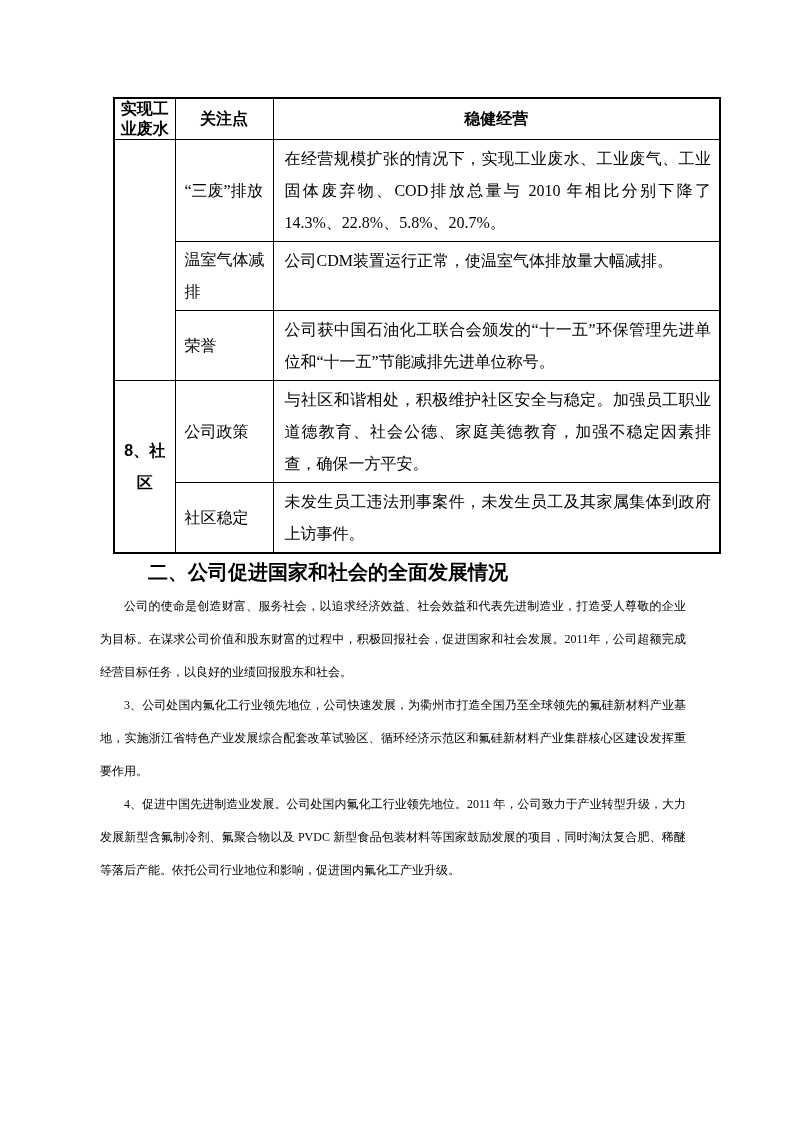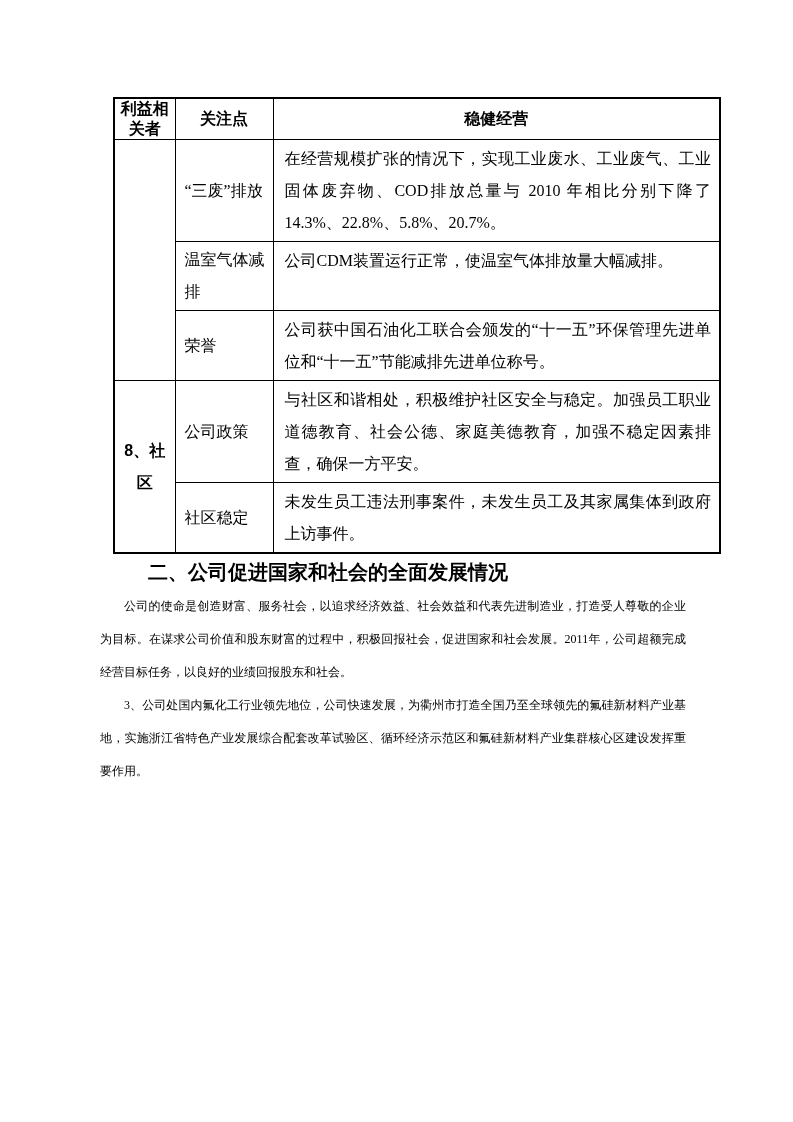--- a/index.html
+++ b/index.html
@@ -86,21 +86,21 @@
 <div class="page">
 
   <table class="stk">
     <colgroup>
       <col style="width:61px">
       <col style="width:98px">
       <col style="width:447px">
     </colgroup>
     <tbody>
       <tr class="r-head">
-        <th>利益相关者</th>
+        <th>实现工业废水</th>
         <th>关注点</th>
         <th>稳健经营</th>
       </tr>
       <tr class="r1">
         <td class="stake" rowspan="3"></td>
         <td class="focus">“三废”排放</td>
         <td class="ind">在经营规模扩张的情况下，实现工业废水、工业废气、工业固体废弃物、COD排放总量与 2010 年相比分别下降了 14.3%、22.8%、5.8%、20.7%。</td>
       </tr>
       <tr class="r2">
         <td class="focus">温室气体减排</td>
@@ -119,15 +119,16 @@
         <td class="focus">社区稳定</td>
         <td class="ind">未发生员工违法刑事案件，未发生员工及其家属集体到政府上访事件。</td>
       </tr>
     </tbody>
   </table>
 
   <div class="bodytext">
     <h2 class="sec">二、公司促进国家和社会的全面发展情况</h2>
     <p class="para">公司的使命是创造财富、服务社会，以追求经济效益、社会效益和代表先进制造业，打造受人尊敬的企业为目标。在谋求公司价值和股东财富的过程中，积极回报社会，促进国家和社会发展。2011年，公司超额完成经营目标任务，以良好的业绩回报股东和社会。</p>
     <p class="para">3、公司处国内氟化工行业领先地位，公司快速发展，为衢州市打造全国乃至全球领先的氟硅新材料产业基地，实施浙江省特色产业发展综合配套改革试验区、循环经济示范区和氟硅新材料产业集群核心区建设发挥重要作用。</p>
+    <p class="para">4、促进中国先进制造业发展。公司处国内氟化工行业领先地位。2011 年，公司致力于产业转型升级，大力发展新型含氟制冷剂、氟聚合物以及 PVDC 新型食品包装材料等国家鼓励发展的项目，同时淘汰复合肥、稀醚等落后产能。依托公司行业地位和影响，促进国内氟化工产业升级。</p>
   </div>
 
 </div>
 
 </body></html>

